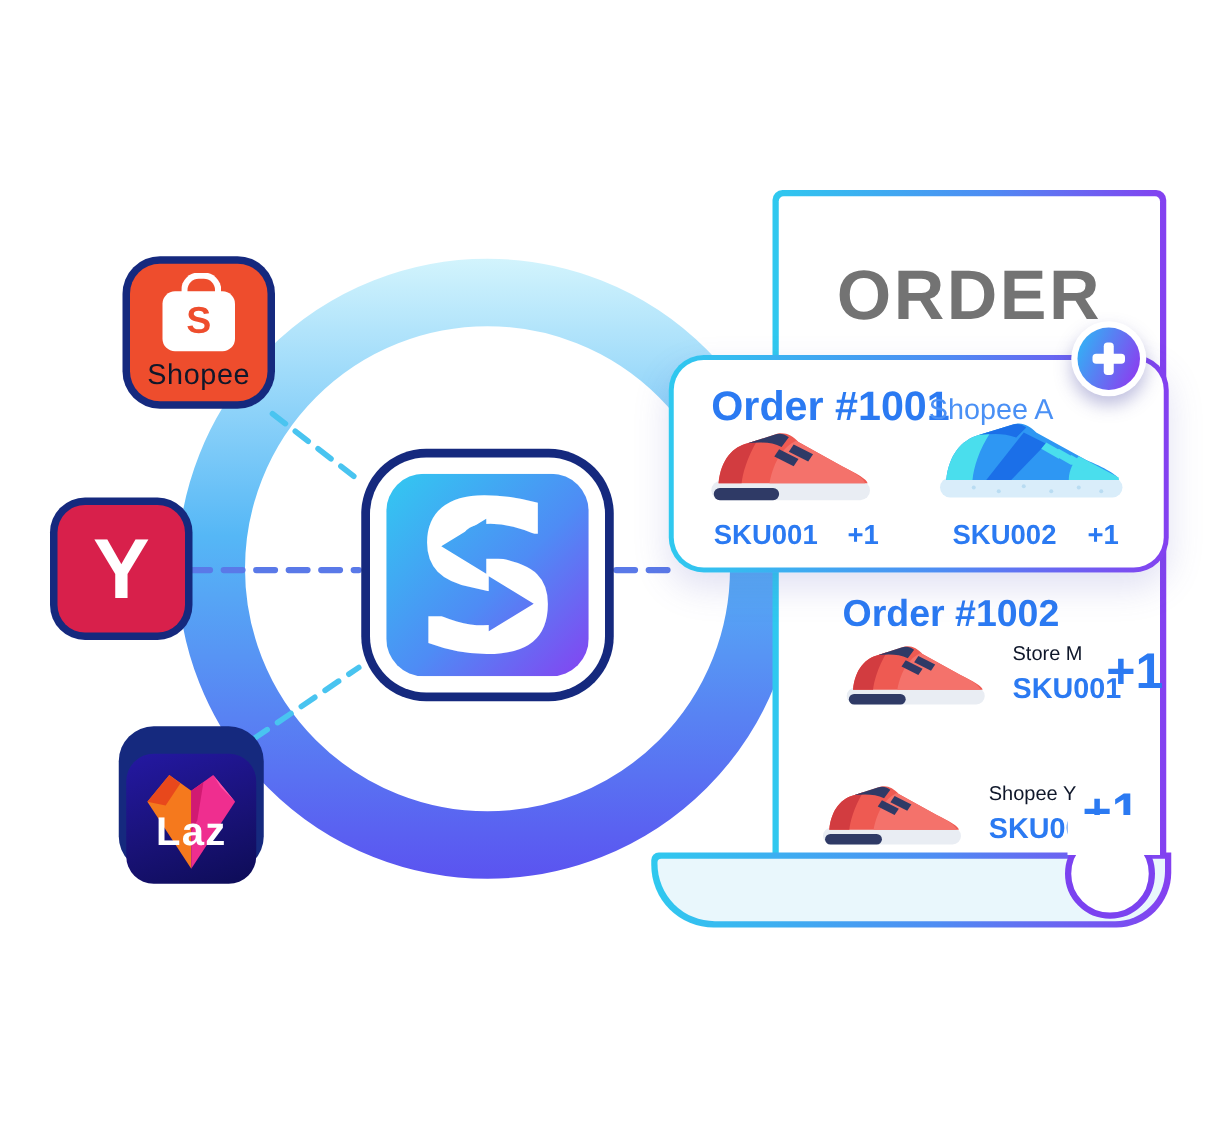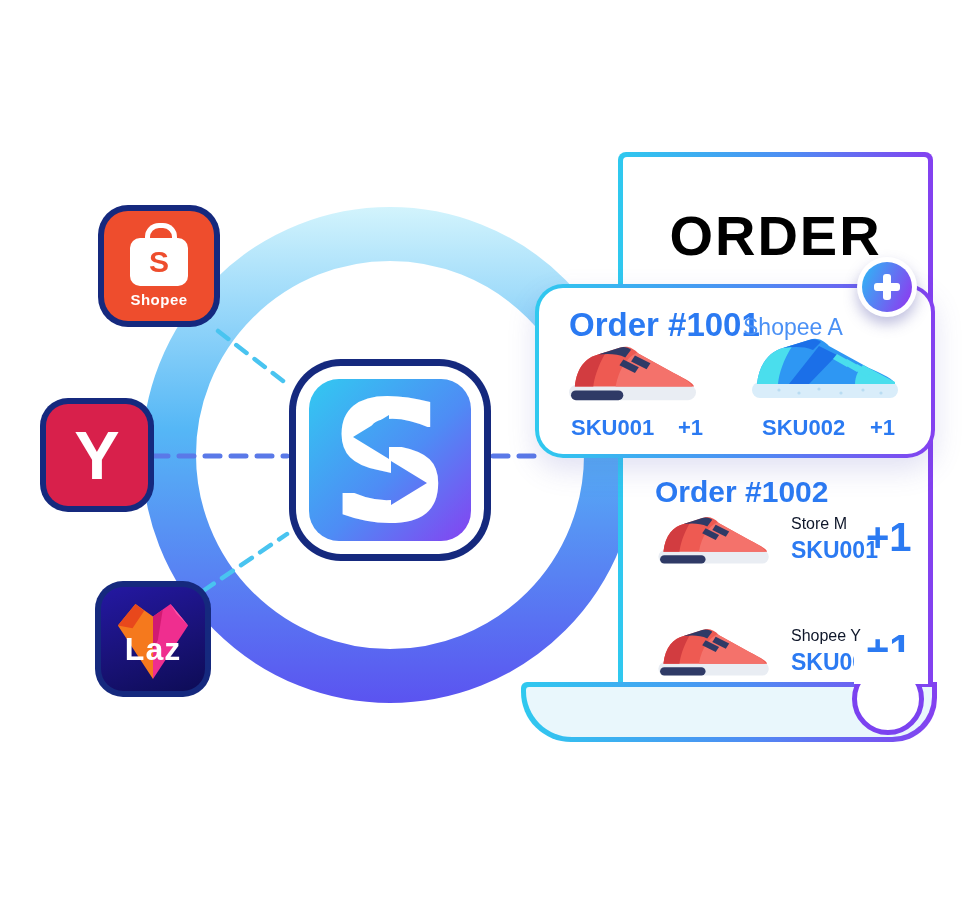--- a/index.html
+++ b/index.html
@@ -9,38 +9,38 @@
     font-family:"Liberation Sans", sans-serif;
   }
   .abs{position:absolute;}
 
   
   .tile{border-radius:30px;background:#15297E;padding:6px;box-sizing:border-box;}
   .tile-inner{width:100%;height:100%;border-radius:24px;display:flex;flex-direction:column;
     align-items:center;justify-content:center;box-sizing:border-box;}
   .shopee-inner{background:#EE4D2D;}
   .y-inner{background:#D8204B;}
-  .laz-inner{background:linear-gradient(160deg,#2418A2 0%,#191277 55%,#0D0C56 100%);position:relative;}
+  .laz-inner{background:linear-gradient(160deg,#2418A2 0%,#191277 55%,#0D0C56 100%);position:relative;margin-top:16px;}
 
   .bag{position:relative;width:58px;height:48px;background:#fff;border-radius:10px;margin-top:14px;}
   .bag-handle{position:absolute;top:-15px;left:15px;width:22px;height:20px;
     border:5px solid #fff;border-bottom:none;border-radius:14px 14px 0 0;}
   .bag-letter{display:block;width:100%;text-align:center;line-height:48px;
     color:#EE4D2D;font-size:30px;font-weight:bold;}
-  .shopee-label{color:#ffffff;font-size:15px;font-weight:bold;margin-top:5px;letter-spacing:.5px;}
+  .shopee-label{color:#0f172a;font-size:23px;font-weight:normal;margin-top:5px;letter-spacing:.5px;}
   .y-letter{color:#fff;font-size:68px;font-weight:bold;}
   .laz-label{position:absolute;left:0;top:44px;width:100%;text-align:center;
     color:#fff;font-size:32px;font-weight:bold;letter-spacing:1px;z-index:2;}
 
   
   .grad-wrap{background:linear-gradient(90deg,#2FC9EF 0%,#4E8CF3 55%,#8440F0 100%);box-sizing:border-box;}
   .sheet-wrap{left:618px;top:152px;width:315px;height:563px;border-radius:8px;padding:5px 5px 0 5px;}
   .sheet{position:relative;width:100%;height:100%;background:#fff;border-radius:4px;}
   .order-title{position:absolute;left:0;top:46px;width:100%;text-align:center;
-    color:#000000;font-size:56px;font-weight:bold;letter-spacing:2px;}
+    color:#737373;font-size:56px;font-weight:bold;letter-spacing:2px;}
 
   .band-wrap{left:521px;top:682px;width:416px;height:60px;padding:5px;
     border-radius:6px 0 44px 50px;}
   .band{width:100%;height:100%;background:#E9F7FC;border-radius:3px 0 40px 46px;}
   .roll{left:852px;top:663px;width:72px;height:72px;border-radius:50%;
     background:#fff;border:5px solid #7B42F0;box-sizing:border-box;}
   .roll-patch{left:854px;top:652px;width:74px;height:32px;background:#fff;}
 
   
   .card-wrap{left:535px;top:284px;width:400px;height:174px;border-radius:28px;padding:4px;
@@ -120,21 +120,21 @@
         <polygon points="40,18 50,11 45,42 40,52" fill="#D11A72"></polygon>
       </svg>
       <div class="laz-label">Laz</div>
     </div>
   </div>
 
   <div class="abs grad-wrap sheet-wrap">
     <div class="sheet">
       <div class="order-title">ORDER</div>
 
-      <div class="orow" style="top:318px;">
+      <div class="orow" style="top:318px;margin-left:19px;">
         <div class="orow-h">Order #1002</div>
         <svg class="abs" style="left:32px;top:38px;" width="118" height="54" viewBox="0 0 140 64">
           <rect x="4" y="44" width="131" height="16" rx="8" fill="#E9EDF3"></rect>
           <rect x="6" y="50" width="54" height="10" rx="5" fill="#2F3A66"></rect>
           <path d="M10,46 C12,26 22,16 34,13 L56,6 C64,3 70,6 76,12 L112,32 C124,38 133,43 133,46 Z" fill="#EE5A52"></path>
           <path d="M52,46 C56,26 64,16 74,11 L112,32 C122,37 130,42 131,46 Z" fill="#F4726B"></path>
           <path d="M10,46 C12,26 22,16 34,13 L42,10.5 C33,26 30,38 29,46 Z" fill="#D23C40"></path>
           <path d="M34,13 L56,6 C60,4.5 64,5 68,8 L62,16 C54,12 44,12 34,13 Z" fill="#2F3A66"></path>
           <polygon points="60,18 76,26 72,32 56,24" fill="#2F3A66"></polygon>
           <polygon points="72,14 88,22 84,28 68,20" fill="#2F3A66"></polygon>

